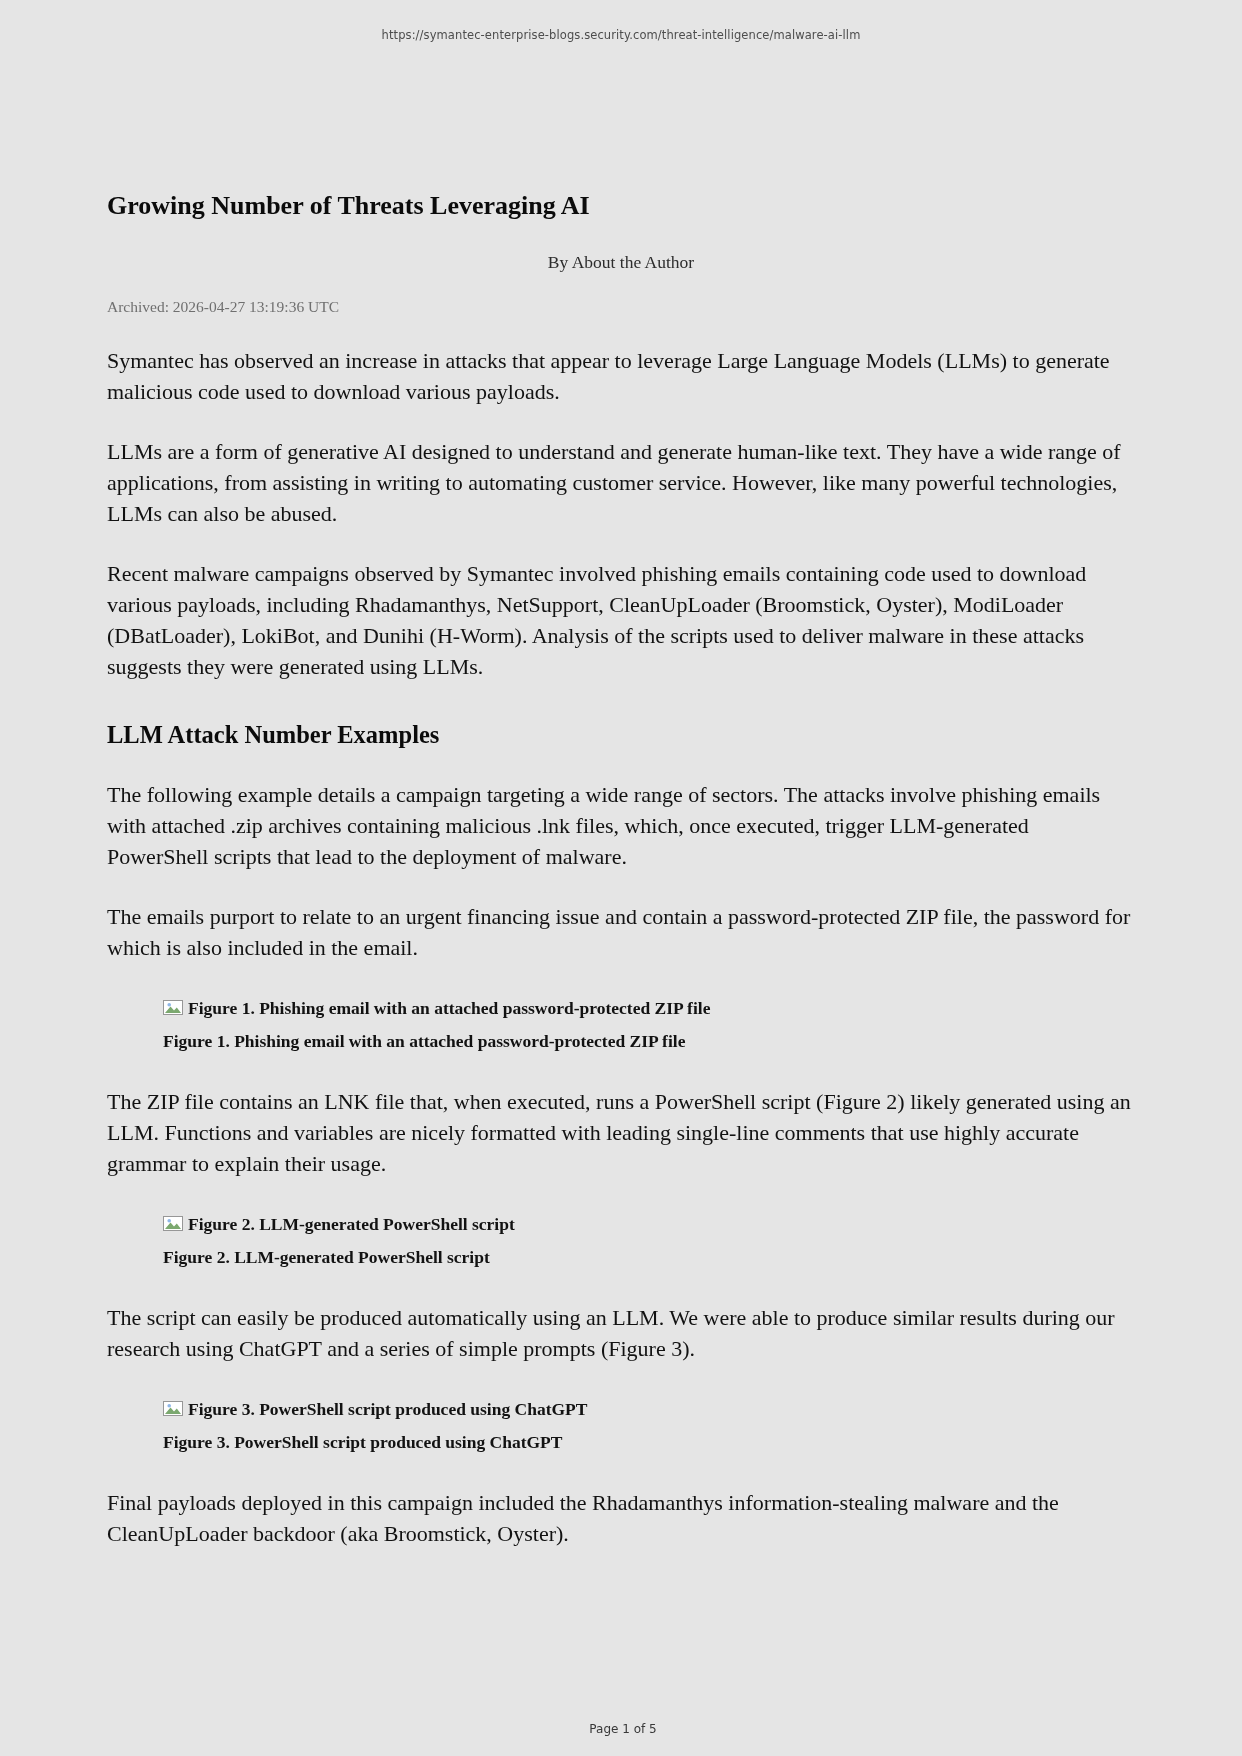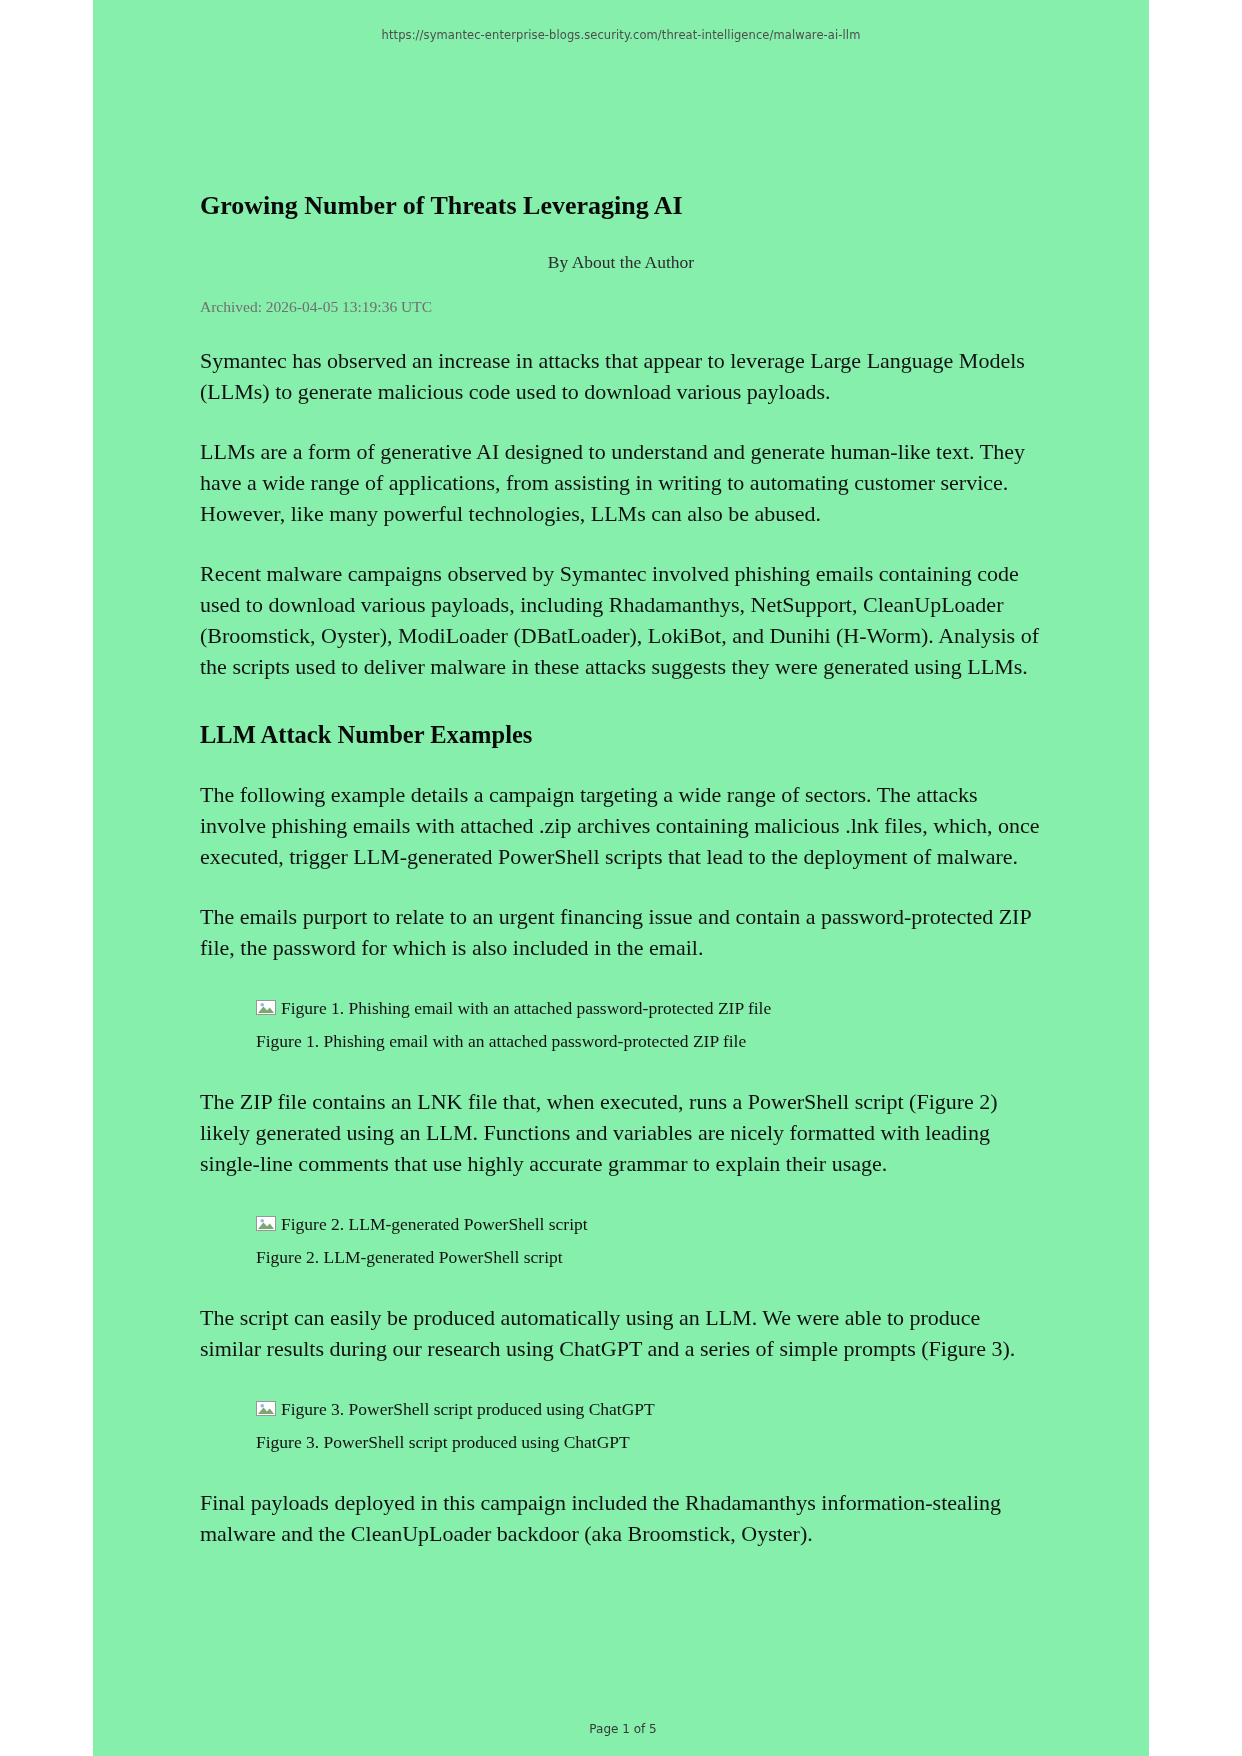--- a/index.html
+++ b/index.html
@@ -1,24 +1,24 @@
 <!DOCTYPE html>
 <html><head>
 <meta charset="utf-8">
 <style>
   * { margin: 0; padding: 0; box-sizing: border-box; }
   html, body { background: #ffffff; }
   body { font-family: "Liberation Serif", serif; }
 
   .page {
     position: relative;
-    width: 1056px;
+    width: 1242px;
     height: 1756px;
     margin: 0 auto;
-    background: #86efac;
+    background: #e5e5e5;
     overflow: hidden;
   }
 
   .page-url {
     position: absolute;
     top: 28px;
     left: 0;
     right: 0;
     text-align: center;
     font-family: "DejaVu Sans", sans-serif;
@@ -66,20 +66,21 @@
     color: #0b0b0b;
     line-height: 1.2;
   }
 
   .figure-block {
     margin-top: 29px;
     margin-left: 56px;
     font-size: 17.5px;
     line-height: 32px;
     color: #121212;
+    font-weight: bold;
   }
 
   .figure-alt-line { white-space: nowrap; }
 
   .img-icon {
     display: inline-block;
     width: 20px;
     height: 15px;
     margin-right: 5px;
     vertical-align: -1px;
@@ -105,21 +106,21 @@
 <div class="page">
 
   <div class="page-url">https://symantec-enterprise-blogs.security.com/threat-intelligence/malware-ai-llm</div>
 
   <div class="content">
 
     <h1 class="article-title">Growing Number of Threats Leveraging AI</h1>
 
     <div class="byline">By About the Author</div>
 
-    <div class="archived">Archived: 2026-04-05 13:19:36 UTC</div>
+    <div class="archived">Archived: 2026-04-27 13:19:36 UTC</div>
 
     <p class="body-para">Symantec has observed an increase in attacks that appear to leverage Large Language Models (LLMs) to generate malicious code used to download various payloads.</p>
     <p class="body-para">LLMs are a form of generative AI designed to understand and generate human-like text. They have a wide range of applications, from assisting in writing to automating customer service. However, like many powerful technologies, LLMs can also be abused.</p>
     <p class="body-para">Recent malware campaigns observed by Symantec involved phishing emails containing code used to download various payloads, including Rhadamanthys, NetSupport, CleanUpLoader (Broomstick, Oyster), ModiLoader (DBatLoader), LokiBot, and Dunihi (H-Worm). Analysis of the scripts used to deliver malware in these attacks suggests they were generated using LLMs.</p>
 
     <h2 class="section-heading">LLM Attack Number Examples</h2>
 
     <p class="body-para">The following example details a campaign targeting a wide range of sectors. The attacks involve phishing emails with attached .zip archives containing malicious .lnk files, which, once executed, trigger LLM-generated PowerShell scripts that lead to the deployment of malware.</p>
     <p class="body-para">The emails purport to relate to an urgent financing issue and contain a password-protected ZIP file, the password for which is also included in the email.</p>
 

